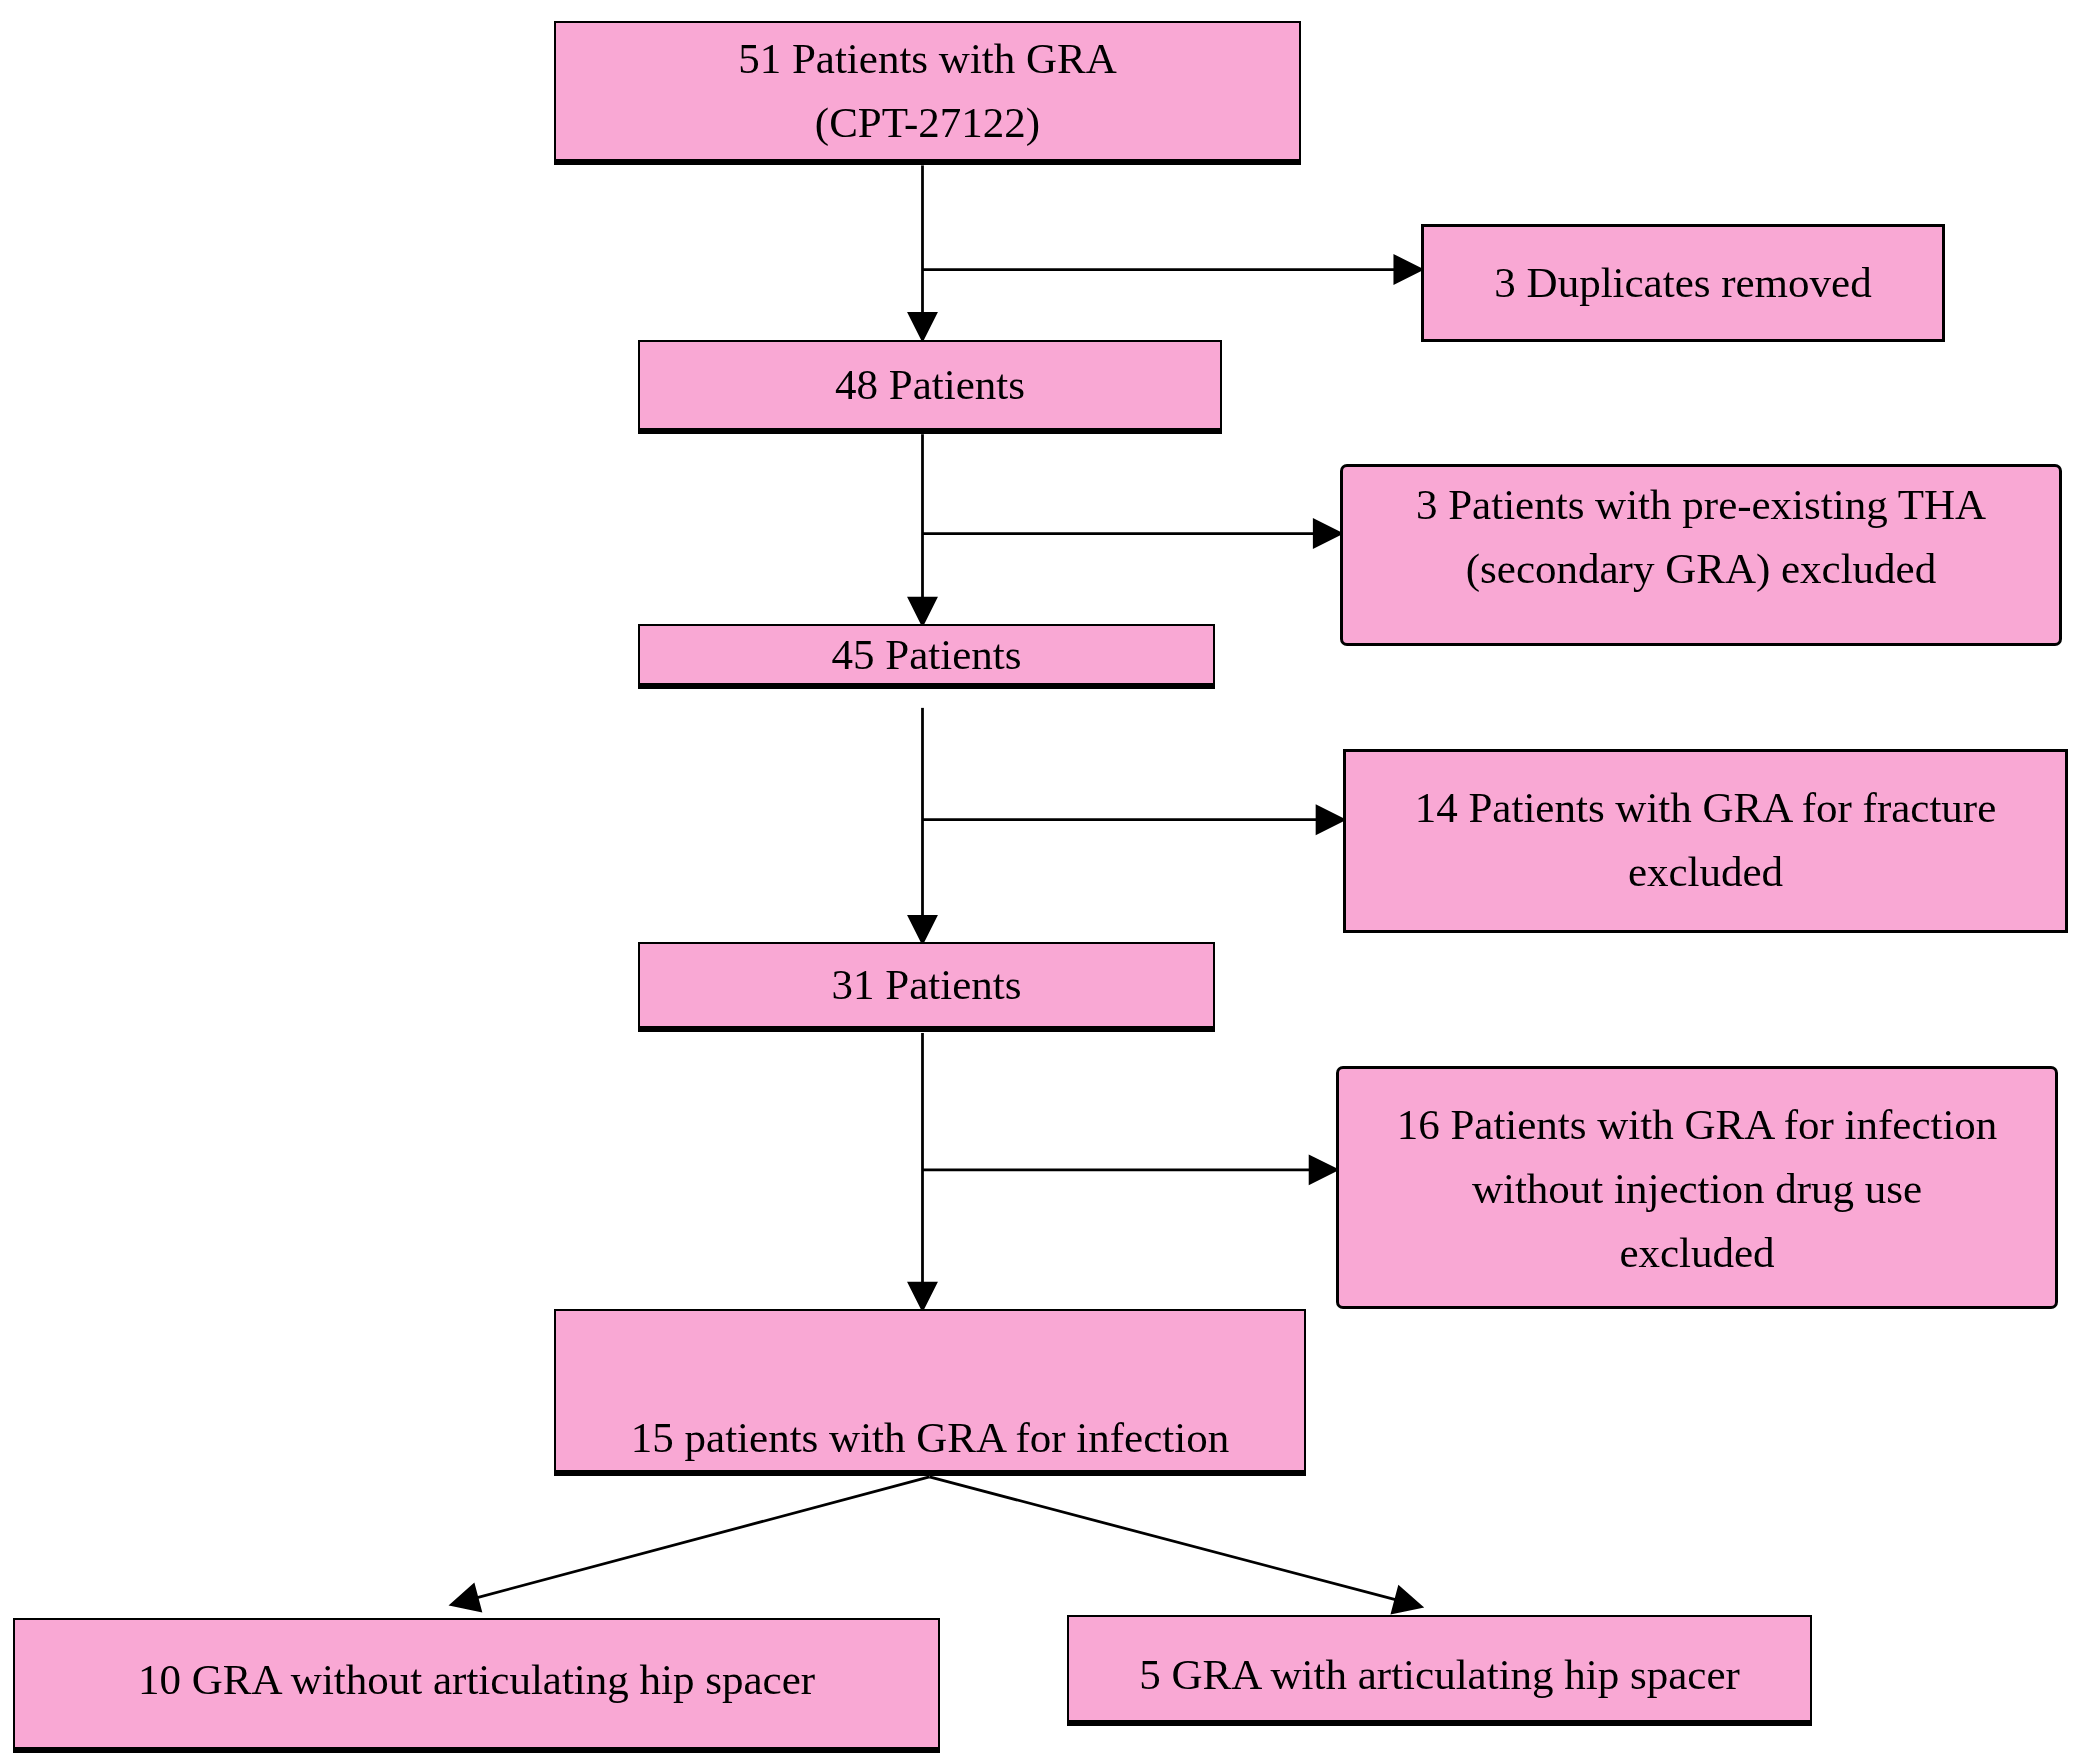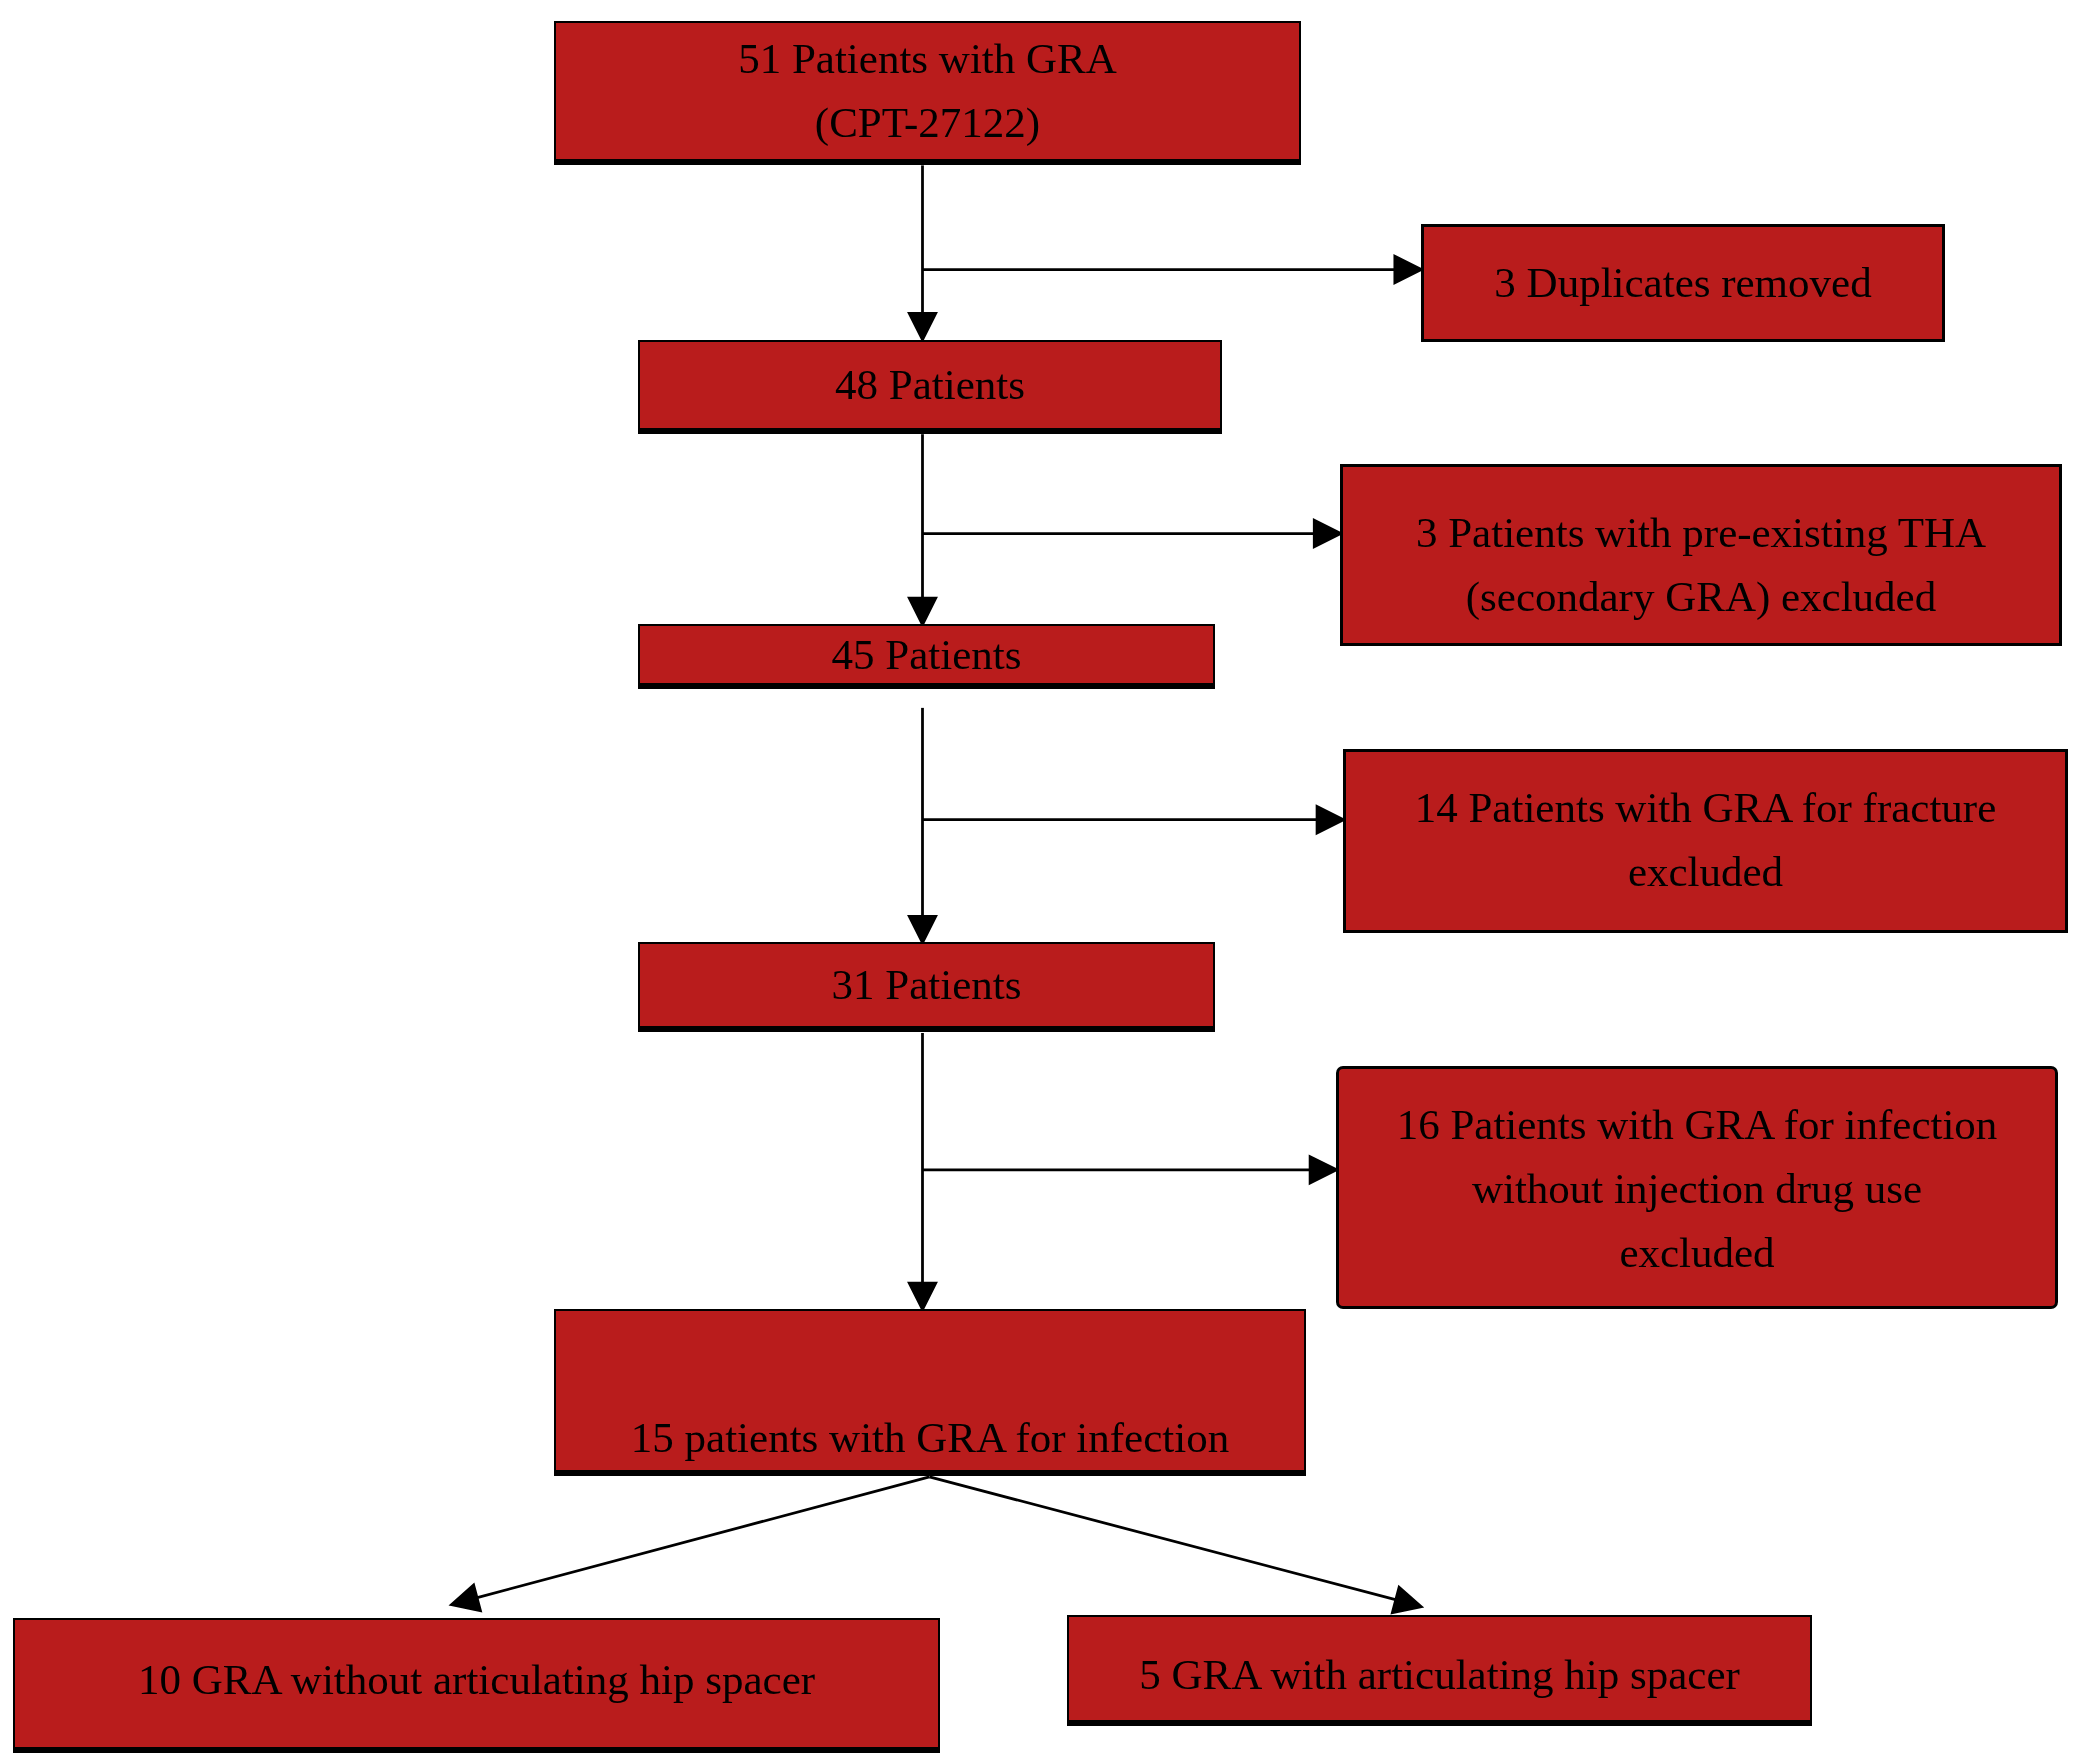--- a/index.html
+++ b/index.html
@@ -13,36 +13,36 @@
   }
   .connectors {
     position: absolute;
     left: 0; top: 0;
     width: 2077px; height: 1761px;
     pointer-events: none;
   }
   .node {
     position: absolute;
     box-sizing: border-box;
-    background: #b91c1c;
+    background: #f9a8d4;
     border: 2.8px solid #000000;
     color: #000000;
     display: flex;
     flex-direction: column;
     align-items: center;
     text-align: center;
     font-size: 43px;
     line-height: 64px;
     white-space: nowrap;
   }
   .heavy  { border-bottom-width: 6.3px; }          
   .side   { border-width: 3.5px; margin-top: 6px; }                 
   .v-center { justify-content: center; }
   .v-top    { justify-content: flex-start; }
-  .pt30 { padding-top: 34px; }
+  .pt30 { padding-top: 6px; border-radius: 7px; }
   .pt34 { padding-top: 23.6px; }
   .pt32 { padding-top: 22px; }
   .pt40 { padding-top: 28px; }
   .pt38 { padding-top: 26px; }
   .ln { width: 100%; }
 </style>
 </head>
 <body>
 
 <div class="canvas">

